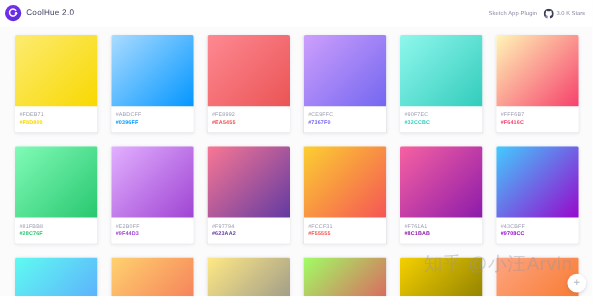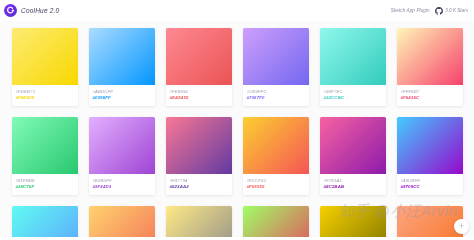--- a/index.html
+++ b/index.html
@@ -2,21 +2,21 @@
 <html><head>
 <meta charset="utf-8">
 <style>
   * { box-sizing: border-box; margin: 0; padding: 0; }
   html, body {
     width: 474px; height: 237px;
     overflow: hidden;
     background: #ffffff;
     font-family: "Liberation Sans", sans-serif;
   }
-  #app { position: relative; width: 474px; height: 237px; background: #ffffff; font-style: italic; }
+  #app { position: relative; width: 474px; height: 237px; background: #ffffff; }
 
   
   .header {
     position: absolute; top: 0; left: 0;
     width: 474px; height: 21px;
     background: #ffffff;
     display: flex; align-items: center;
     padding: 0 6px 0 4px;
     z-index: 5;
   }

